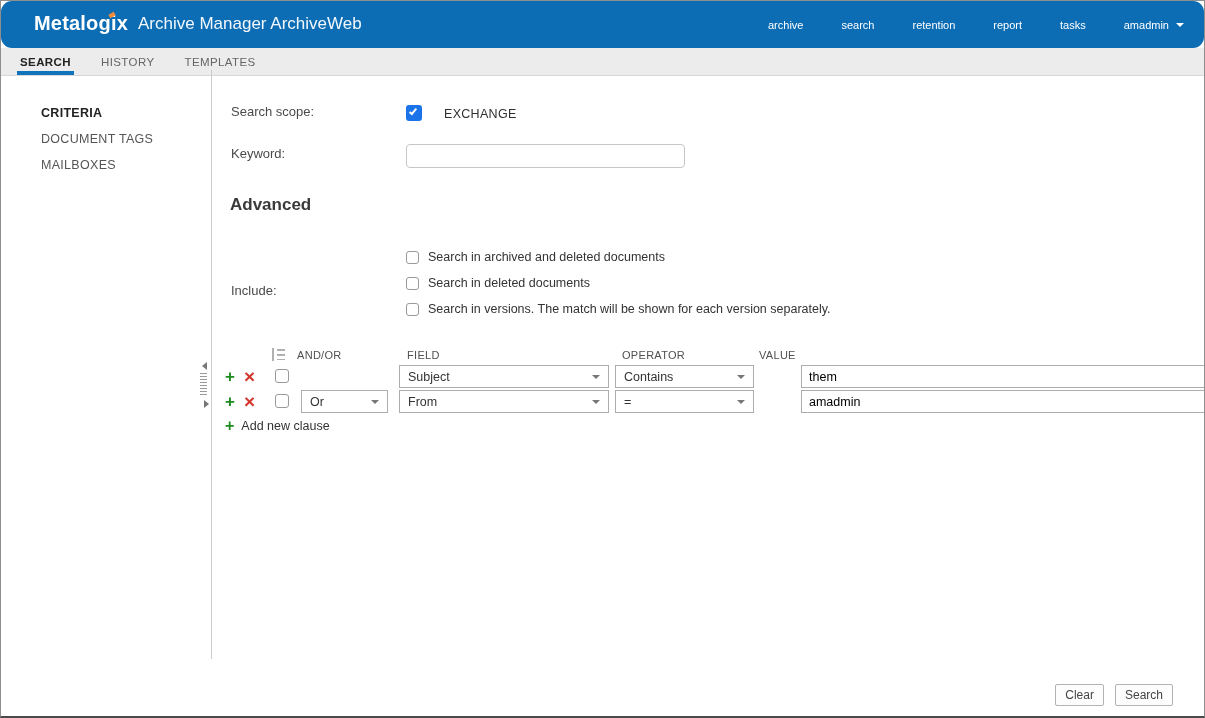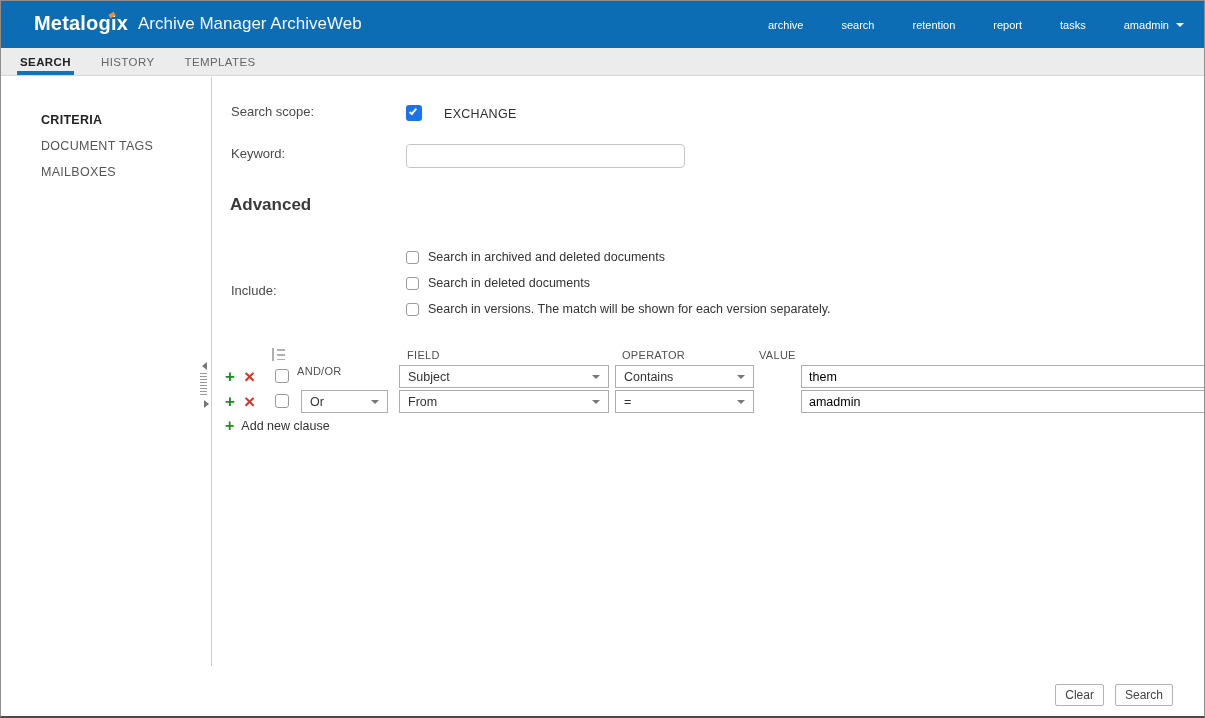--- a/index.html
+++ b/index.html
@@ -3,21 +3,21 @@
 <meta charset="utf-8">
 <style>
   * { margin:0; padding:0; box-sizing:border-box; }
   body { font-family:"Liberation Sans", sans-serif; background:#fff; }
 
   .window { position:relative; width:1205px; height:718px; background:#fff;
             border:1px solid #8e8e8e; border-bottom:2px solid #4a4a4a; overflow:hidden; }
 
   
   .header { position:absolute; top:0; left:0; right:0; height:47px;
-            background:var(--header-blue, #0c6cb4); }
+            background:var(--header-blue, #0c6cb4);border-radius:11px; }
   .logo-wrap { position:absolute; left:33px; top:11px; color:#fff; font-size:20px;
                font-weight:bold; letter-spacing:.2px; }
   .logo-accent { position:absolute; right:13px; top:1px; width:6px; height:4px;
                  background:var(--logo-accent-orange, #ef8b3a); transform:rotate(-28deg); }
   .product-title { position:absolute; left:137px; top:13px; color:#fff; font-size:17px;
                    font-weight:400; opacity:.95; }
   .header-search { position:absolute; left:398px; top:9px; width:175px; height:34px;
                    border:none; border-radius:4px; padding:0 12px; font-size:13.5px;
                    color:#333; outline:none; font-family:inherit; }
   .header-search::placeholder { color:#9a9a9a; }
@@ -35,21 +35,21 @@
   
   .tabbar { position:absolute; top:47px; left:0; right:0; height:28px; background:#ececec;
             border-bottom:1px solid #d8d8d8; display:flex; padding-left:16px; gap:24px; }
   .tab { position:relative; display:flex; align-items:center; padding:0 3px;
          font-size:11.5px; color:#666; letter-spacing:.4px; cursor:pointer; }
   .tab.active { color:#222; font-weight:bold; }
   .tab.active::after { content:""; position:absolute; left:0; right:0; bottom:0;
                        height:4px; background:var(--accent-blue, #1173bc); }
 
   
-  .sidebar { position:absolute; top:76px; left:0; width:211px; height:589px;
+  .sidebar { position:absolute; top:69px; left:0; width:211px; height:589px;
              border-right:1px solid #ccc; padding-top:30px; }
   .side-item { padding:6px 0 6px 40px; font-size:12.5px; color:#555;
                letter-spacing:.3px; cursor:pointer; }
   .side-item.active { color:#222; font-weight:bold; }
 
   
   .split-collapse-left { position:absolute; left:201px; top:361px; width:0; height:0;
        border-top:4px solid transparent; border-bottom:4px solid transparent;
        border-right:5px solid #777; cursor:pointer; }
   .split-grip { position:absolute; left:199px; top:372px; width:7px; height:22px;
@@ -84,21 +84,21 @@
   .include-label { font-size:12.5px; color:#333; }
 
   
   .selall-icon { position:absolute; left:271px; top:347px; width:13px; height:13px;
                  border-left:2px solid #b0b0b0; cursor:pointer; }
   .selall-icon::before { content:""; position:absolute; left:3px; top:1px; width:8px;
                  height:11px;
                  background:repeating-linear-gradient(to bottom,#b0b0b0 0 2px, transparent 2px 5px); }
   .col-head { position:absolute; top:348px; font-size:11px; color:#4f4f4f;
               letter-spacing:.3px; }
-  .col-andor { left:296px;margin-top:16px; } .col-field { left:406px; }
+  .col-andor { left:296px; } .col-field { left:406px; }
   .col-operator { left:621px; } .col-value { left:758px; }
 
   .clause-row { position:absolute; left:0; width:100%; height:24px; }
   .row-1 { top:364px; } .row-2 { top:389px; }
   .plus-btn { position:absolute; left:224px; top:0; line-height:23px; font-size:17px;
               font-weight:bold; color:var(--add-green, #1f8c1f); cursor:pointer; }
   .del-btn { position:absolute; left:243px; top:0; line-height:23px; font-size:19px;
              font-weight:bold; color:var(--delete-red, #d2382c); cursor:pointer; }
   .row-checkbox { position:absolute; left:274px; top:4px; width:14px; height:14px;
                   border:1px solid #9a9a9a; border-radius:3px; background:#fff; cursor:pointer; }

